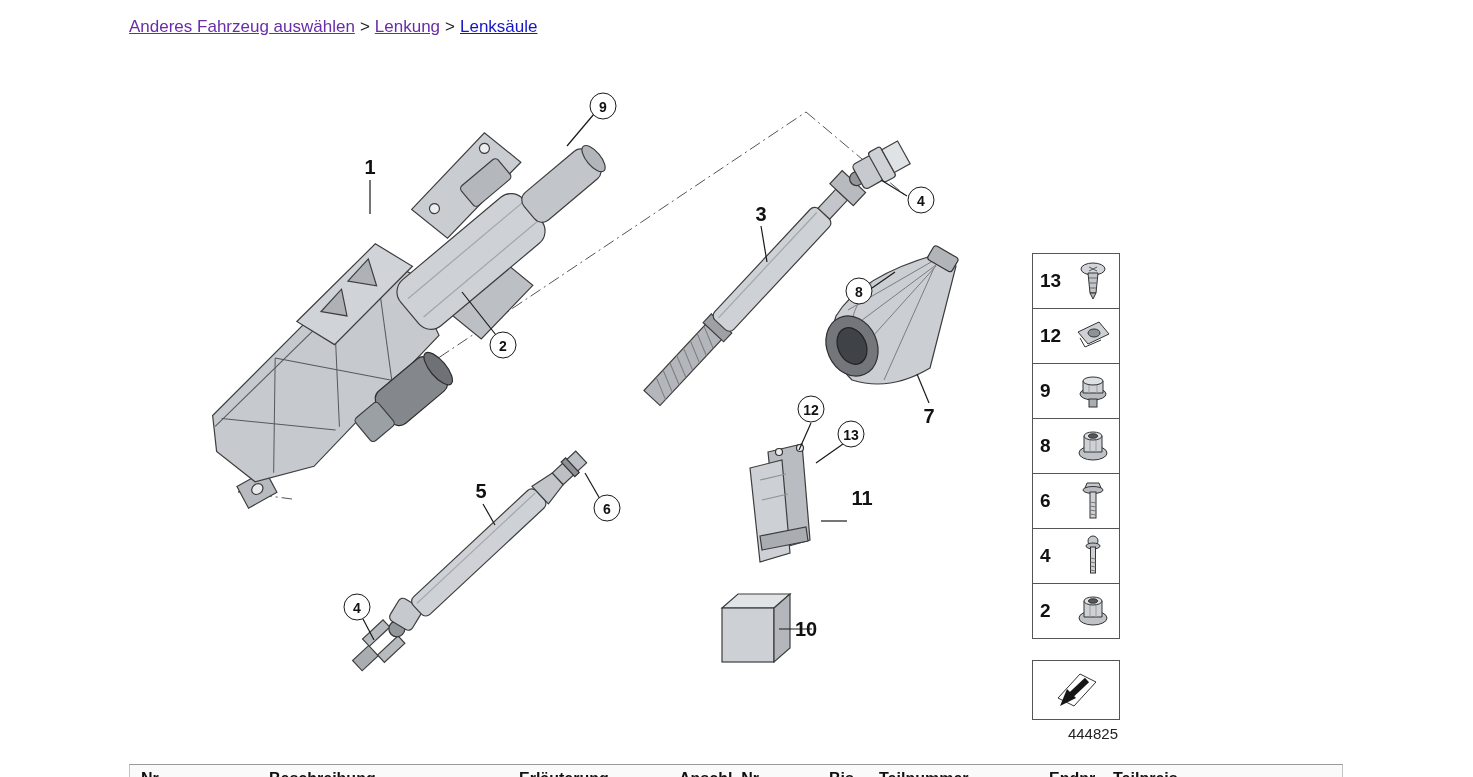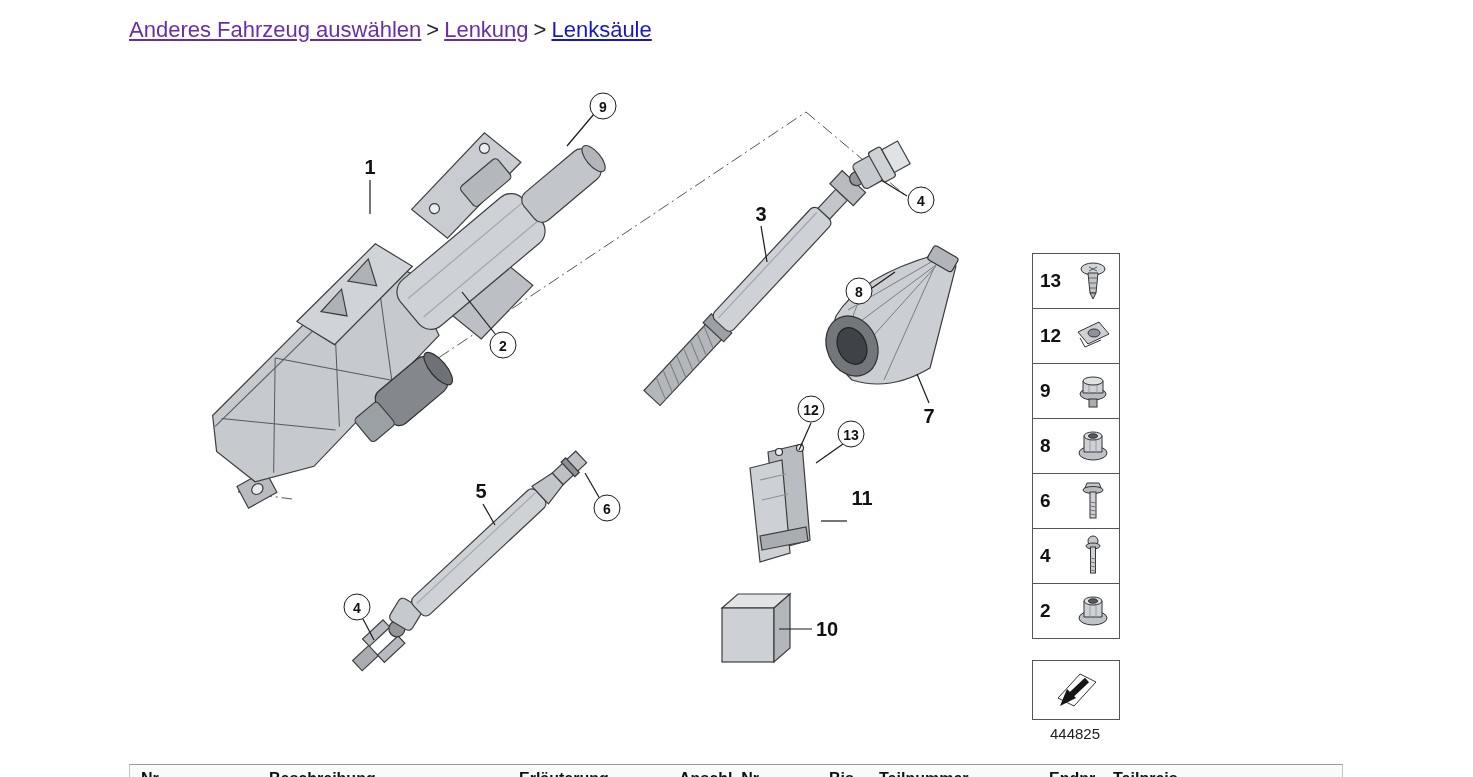--- a/index.html
+++ b/index.html
@@ -1,21 +1,21 @@
 <!DOCTYPE html>
 <html><head>
 <meta charset="utf-8">
 <style>
   html,body{margin:0;padding:0;}
   body{
     width:1473px;height:777px;overflow:hidden;position:relative;
     background:#ffffff;font-family:"Liberation Sans", sans-serif;
   }
   
-  .breadcrumb{position:absolute;left:129px;top:17px;font-size:22px;white-space:nowrap;}
+  .breadcrumb{position:absolute;left:129px;top:17px;font-size:17px;white-space:nowrap;}
   .breadcrumb a{text-decoration:underline;cursor:pointer;}
   .bc-visited{color:#682da8;}
   .bc-plain{color:#1616c8;}
   .bc-sep{color:#222;padding:0 5px;}
 
   
   .diagram-svg{position:absolute;left:0;top:0;}
 
   
   .co{
@@ -36,21 +36,21 @@
     box-sizing:border-box;width:88px;height:56px;border:1px solid #555;
     margin-top:-1px;background:#fff;display:flex;align-items:center;
     justify-content:space-between;padding:0 4px 0 7px;cursor:pointer;
   }
   .legend-num{font-weight:bold;font-size:19px;color:#111;}
   .legend-icon{width:44px;height:44px;flex:0 0 auto;}
   .legend-arrow-box{
     box-sizing:border-box;margin-top:21px;width:88px;height:60px;border:1px solid #555;
     display:flex;align-items:center;justify-content:center;background:#fff;
   }
-  .legend-code{text-align:center;font-size:15px;color:#222;margin-top:5px;padding-right:2px;}
+  .legend-code{text-align:right;font-size:15px;color:#222;margin-top:5px;padding-right:2px;}
 
   
   .parts-table-header{
     position:absolute;left:129px;top:764px;width:1214px;height:40px;
     background:#fafafa;border:1px solid #c4c4c4;border-top:1px solid #9a9a9a;
     box-sizing:border-box;
   }
   .pth-col{position:absolute;top:5px;font-weight:bold;font-size:16px;color:#111;white-space:nowrap;}
 </style>
 </head>
@@ -193,21 +193,21 @@
     <path d="M929 403 L917 374"></path>
     <path d="M812 629 L779 629"></path>
     <path d="M847 521 L821 521"></path>
   </g>
 </svg>
 
 <div class="cn" style="left:370px;top:167px">1</div>
 <div class="cn" style="left:761px;top:214px">3</div>
 <div class="cn" style="left:481px;top:491px">5</div>
 <div class="cn" style="left:929px;top:416px">7</div>
-<div class="cn" style="left:827px;top:629px">10</div>
+<div class="cn" style="left:806px;top:629px">10</div>
 <div class="cn" style="left:862px;top:498px">11</div>
 
 <div class="co" style="left:503px;top:345px">2</div>
 <div class="co" style="left:921px;top:200px">4</div>
 <div class="co" style="left:357px;top:607px">4</div>
 <div class="co" style="left:607px;top:508px">6</div>
 <div class="co" style="left:859px;top:291px">8</div>
 <div class="co" style="left:603px;top:106px">9</div>
 <div class="co" style="left:811px;top:409px">12</div>
 <div class="co" style="left:851px;top:434px">13</div>

